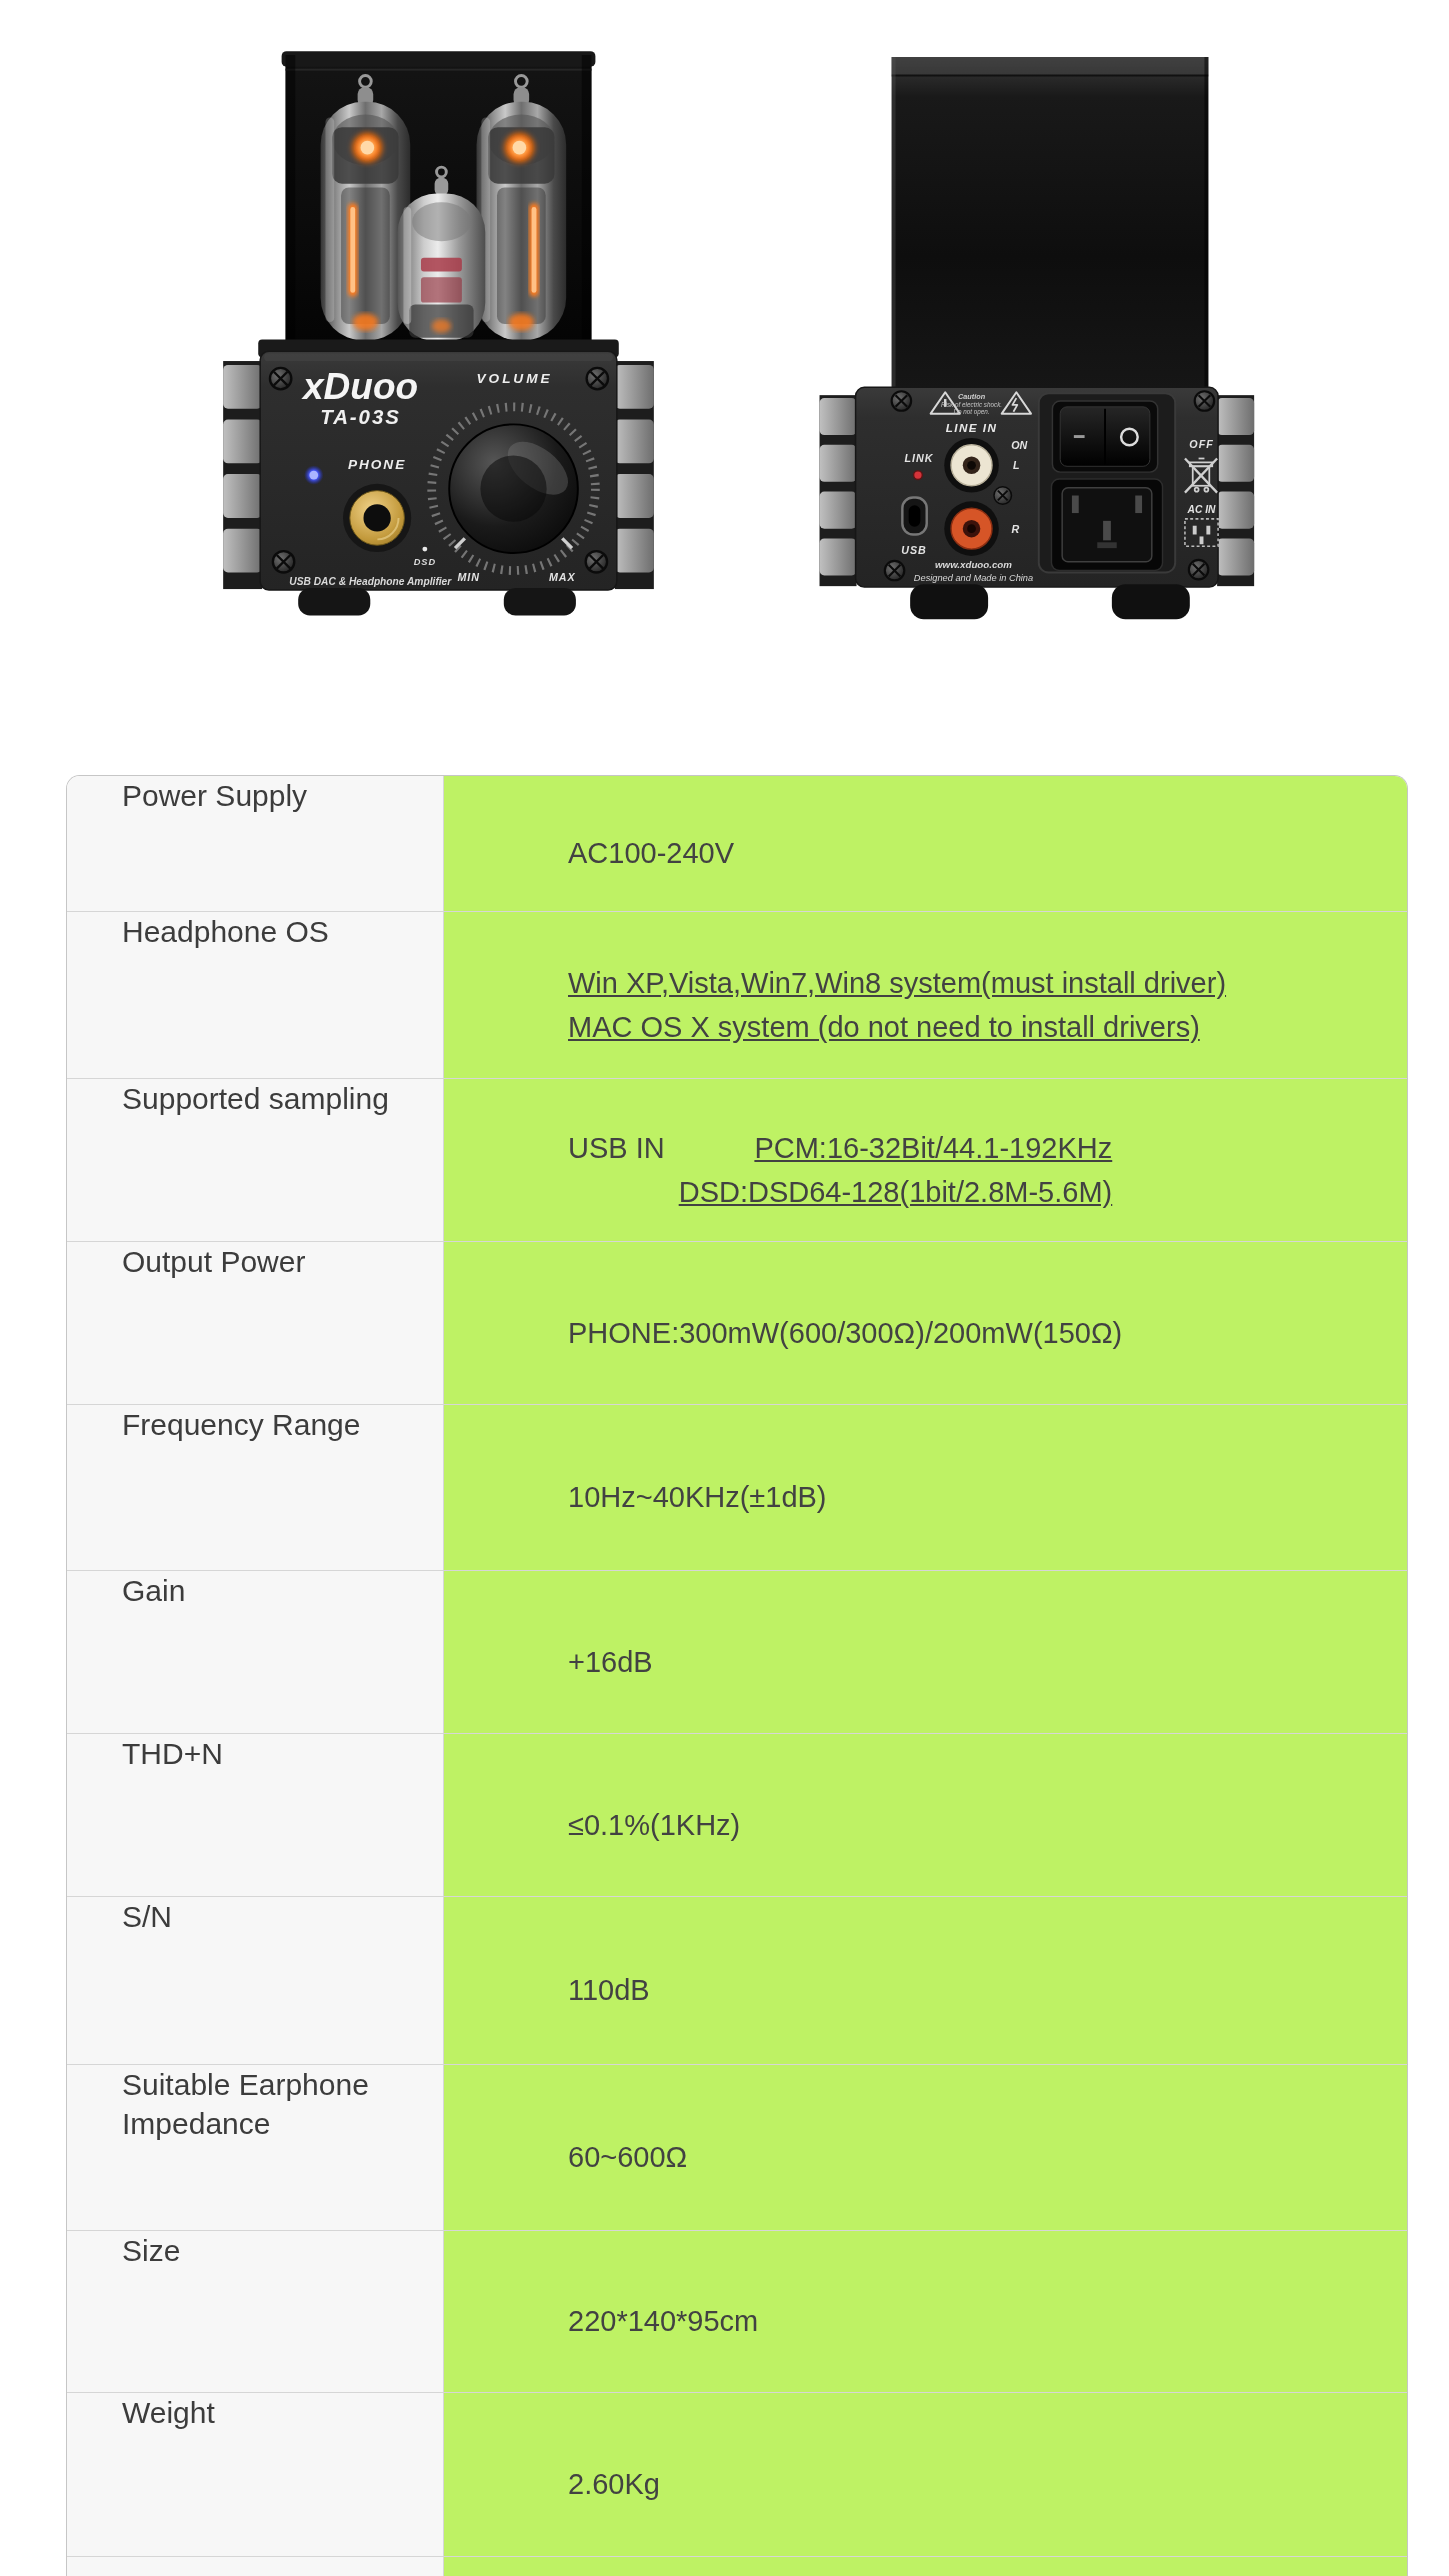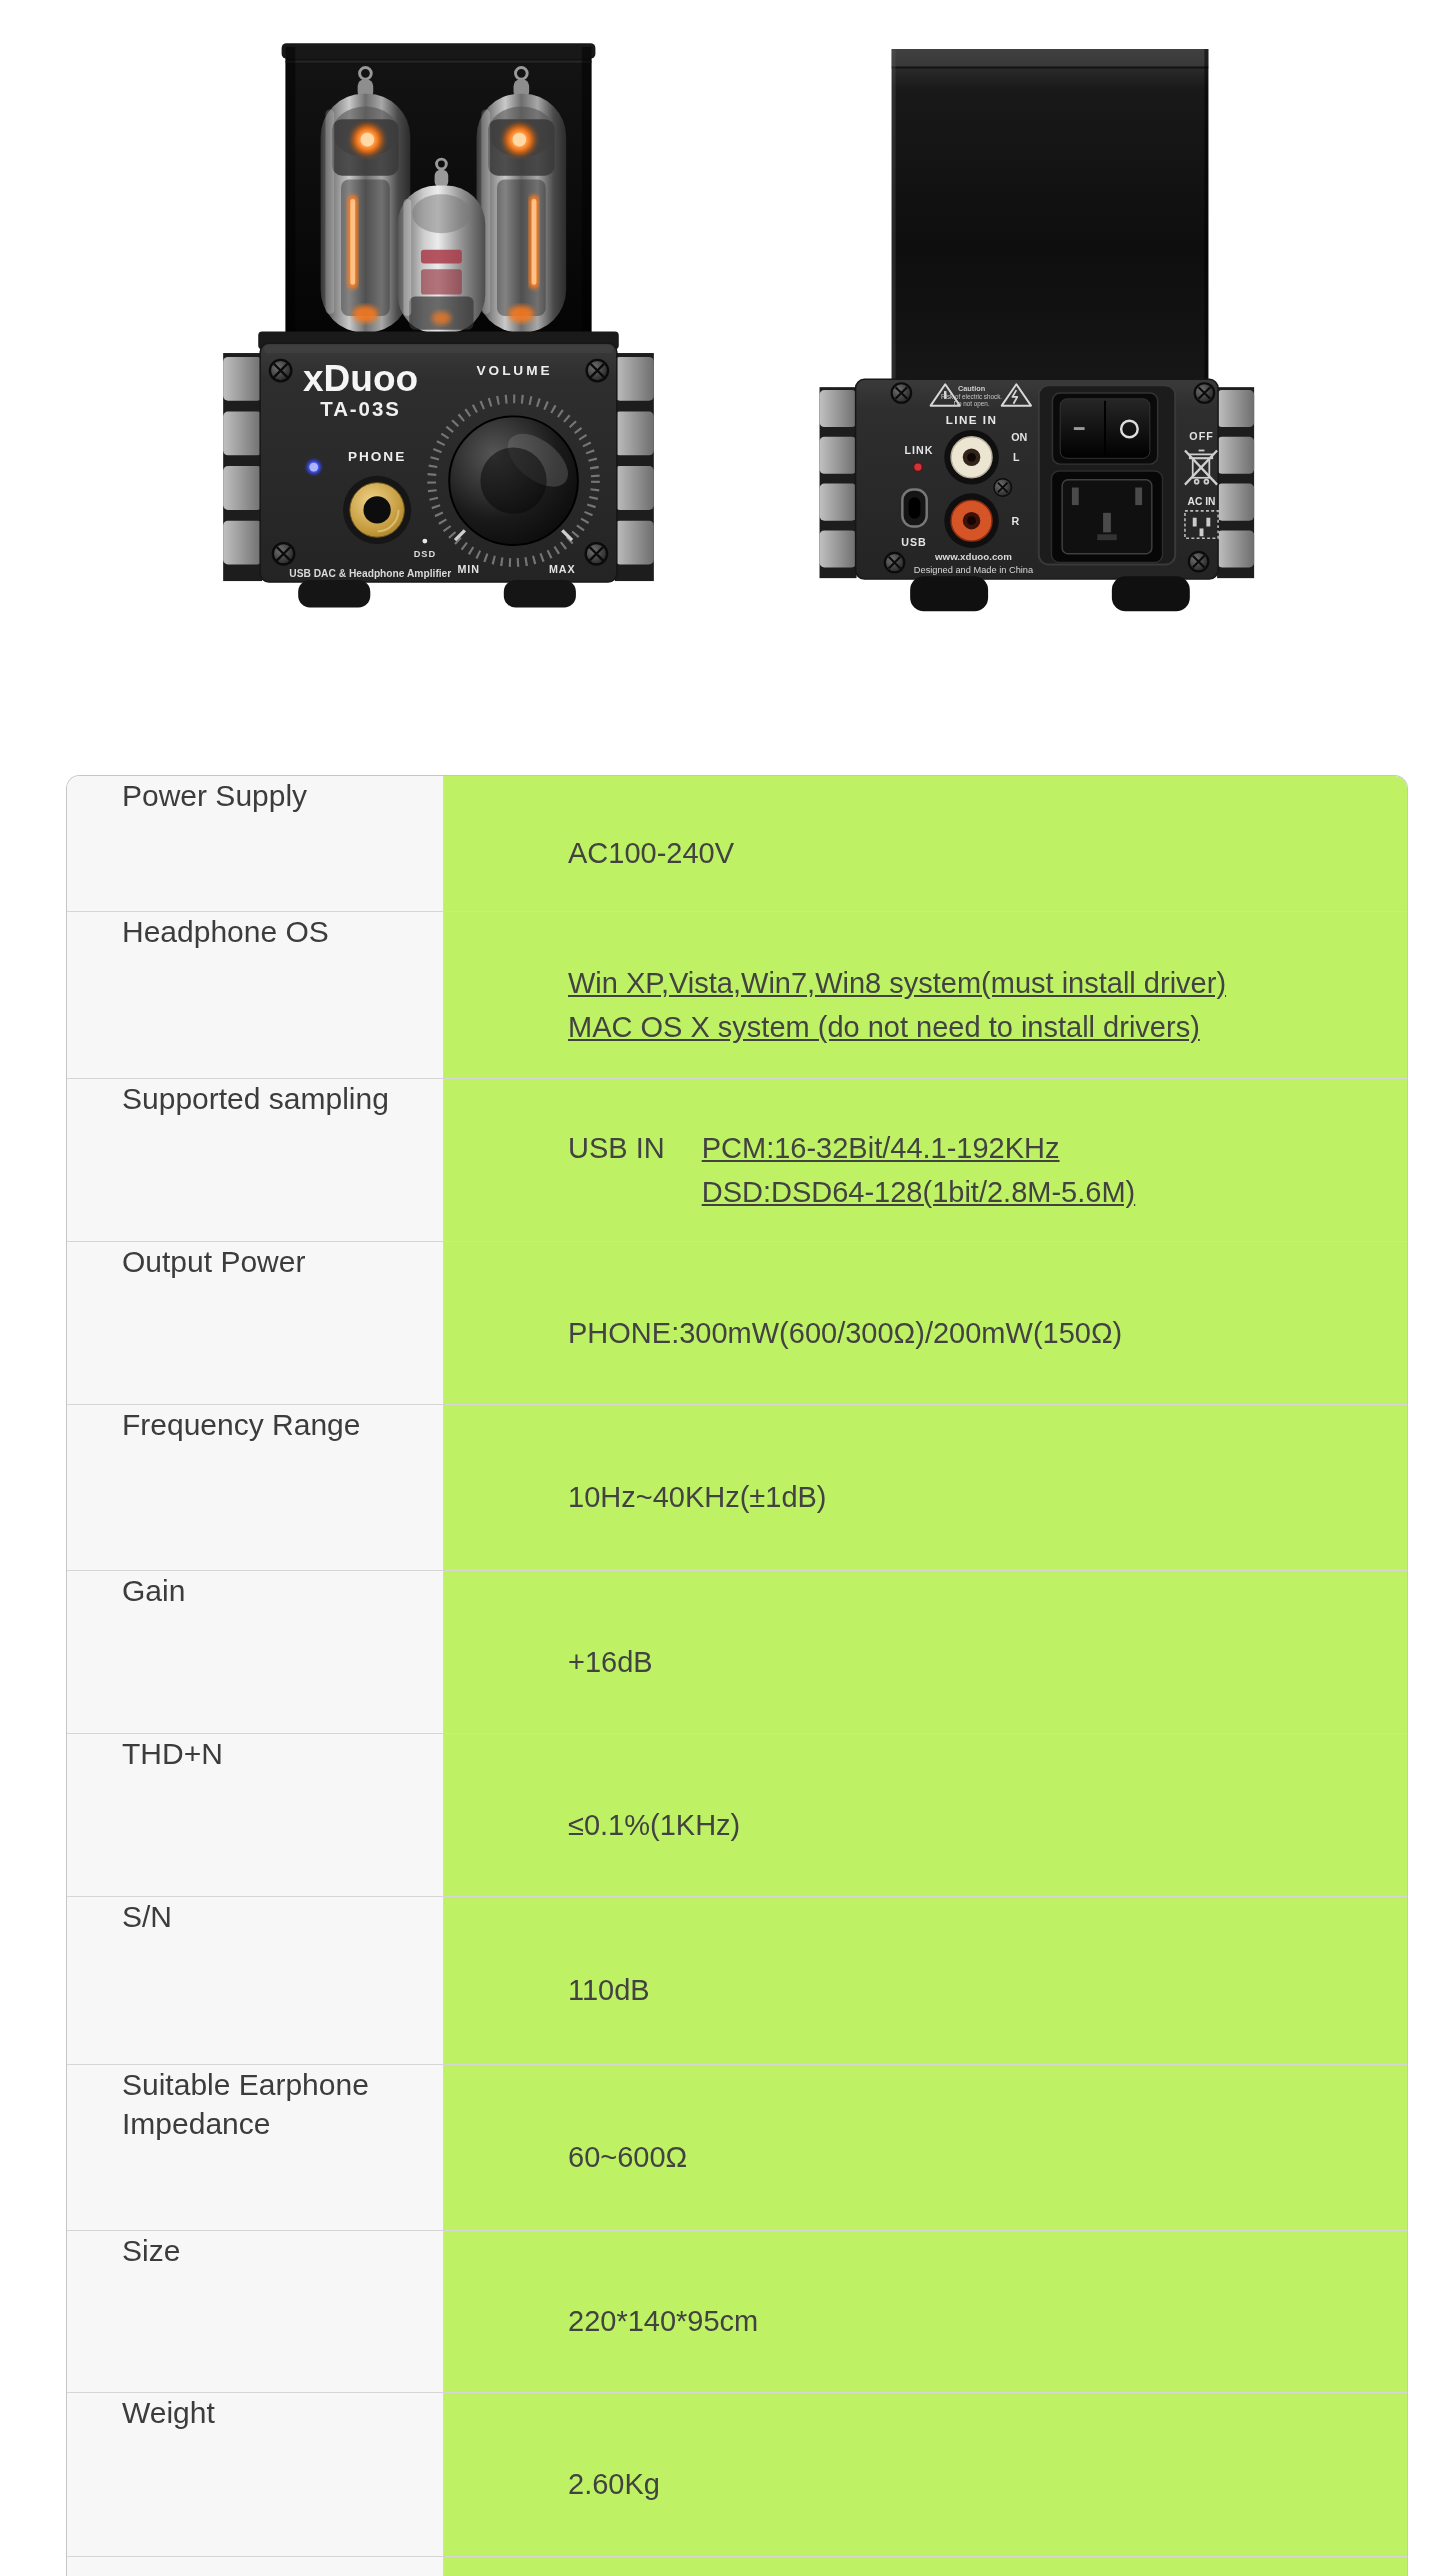--- a/index.html
+++ b/index.html
@@ -1,20 +1,20 @@
 <!DOCTYPE html>
 <html><head>
 <meta charset="utf-8">
 <style>
   html,body{margin:0;padding:0;}
   body{
     width:1450px;height:2576px;overflow:hidden;background:#ffffff;
     font-family:"Liberation Sans",sans-serif;position:relative;
   }
-  .hero{position:absolute;left:0;top:4px;width:1450px;height:663px;}
+  .hero{position:absolute;left:0;top:12px;width:1450px;height:663px;font-style:italic;}
   svg text{font-family:"Liberation Sans",sans-serif;}
 
   
   .spec-table{
     position:absolute;left:66px;top:775px;width:1342px;
     border:1.9px solid #c6c6c6;border-bottom:none;
     border-radius:13.6px 13.6px 0 0;overflow:hidden;box-sizing:border-box;
     background:#fff;
   }
   .spec-row{display:flex;box-sizing:border-box;border-bottom:1.9px solid #d6d6d6;}
@@ -23,21 +23,21 @@
   .cell.label{
     width:377px;background:#f7f7f7;border-right:1.9px solid #d6d6d6;
     display:flex;padding-left:55px;padding-right:23.4px;
     color:#3c3c3c;font-size:30px;line-height:39px;
   }
   .cell.value{
     flex:1;display:flex;flex-direction:column;justify-content:center;
     padding-left:124px;padding-top:19.5px;padding-right:19.5px;
     color:#424242;font-size:29px;line-height:44px;background:#bef264;
   }
-  .usb-row{display:flex;gap:37px;}
+  .usb-row{display:flex;gap:14px;text-align:right;}
   .vblock span{display:block;text-decoration:underline;}
 </style>
 </head>
 <body>
 
 <div class="hero">
 <svg width="1450" height="663" viewBox="0 0 1488 680">
   <defs>
     <linearGradient id="cageG" x1="0" y1="0" x2="0" y2="1">
       <stop offset="0" stop-color="#141414"></stop>

